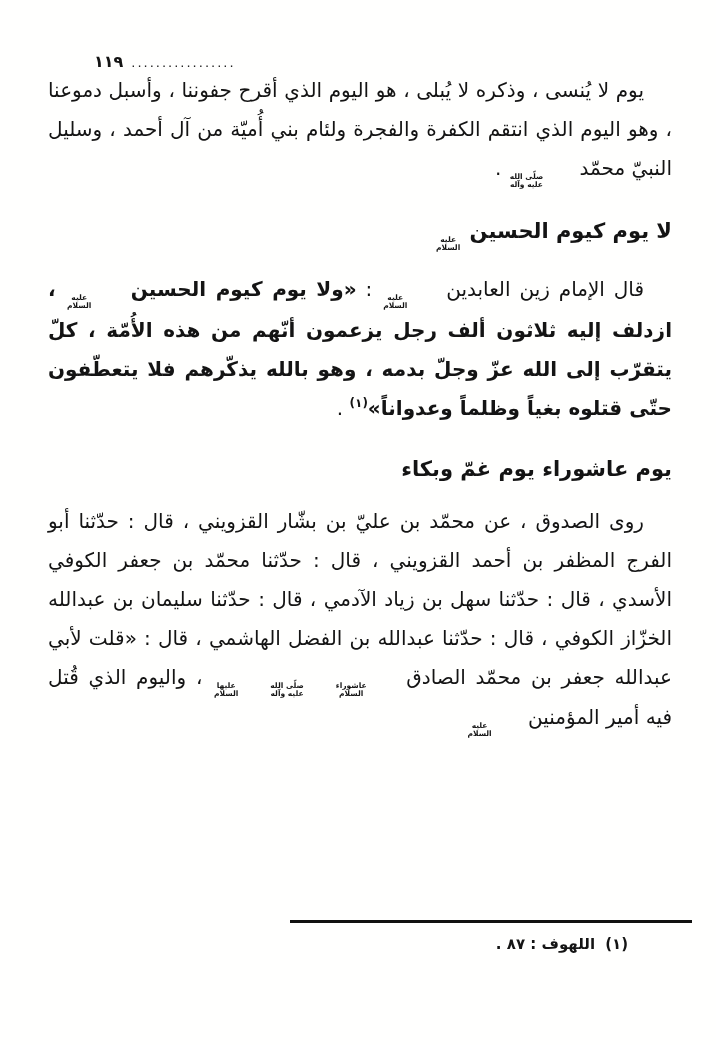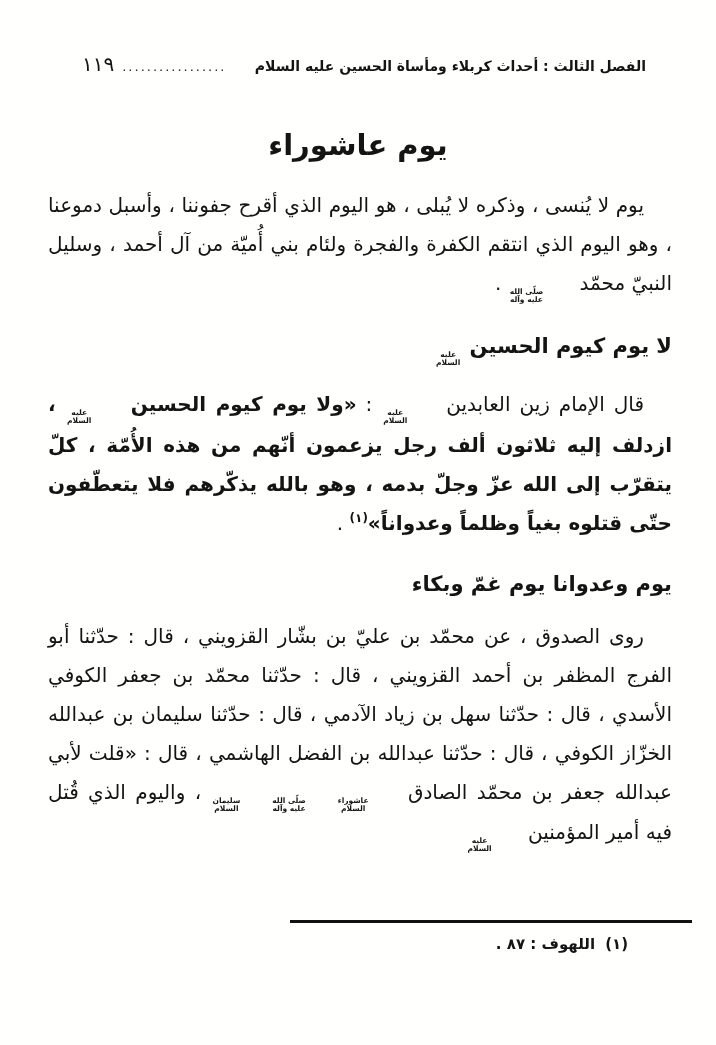--- a/index.html
+++ b/index.html
@@ -35,22 +35,23 @@
     font-weight: normal;
     font-size: 13px;
     letter-spacing: 2px;
     color: #222;
     text-align: left;
     direction: ltr;
     margin: 0 8px;
   }
   .page-number {
     flex: 0 0 auto;
-    font-size: 20px;
-    font-weight: normal;
+    font-size: 16px;
+    font-weight: bold;
+    margin-left: 12px;
   }
   
   .main-title {
     text-align: center;
     font-size: 29px;
     font-weight: bold;
     margin: 52px 0 24px 0;
   }
   
   .content {
@@ -110,52 +111,50 @@
     font-weight: bold;
     padding-right: 64px;
   }
 </style>
 </head>
 <body>
 
 <div class="page">
 
   <div class="running-header">
-    <span class="chapter">الفصل الثالث : أحداث كربلاء ومأساة الحسين عليه السلام</span>
     <span class="leader-dots">.................</span>
     <span class="page-number">١١٩</span>
   </div>
 
-  <h1 class="main-title">يوم عاشوراء</h1>
 
   <div class="content" id="content">
       <p class="para"><span>يوم لا يُنسى ، وذكره لا يُبلى ، هو اليوم الذي أقرح جفوننا ، وأسبل دموعنا ، وهو اليوم الذي انتقم الكفرة والفجرة ولئام بني أُميّة من آل أحمد ، وسليل النبيّ محمّد </span><span class="honorific" title="صلى الله عليه وآله">
           <span>صلّى الله</span>
           <span>عليه وآله</span>
         </span><span> .</span></p>
       <h2 class="section-heading"><span>لا يوم كيوم الحسين </span><span class="honorific" title="عليه السلام">
           <span>عليه</span>
           <span>السلام</span>
         </span></h2>
       <p class="para"><span>قال الإمام زين العابدين </span><span class="honorific" title="عليه السلام">
           <span>عليه</span>
           <span>السلام</span>
         </span><span> : </span><span class="bold">«ولا يوم كيوم الحسين </span><span class="honorific" title="عليه السلام">
           <span>عليه</span>
           <span>السلام</span>
         </span><span class="bold"> ، ازدلف إليه ثلاثون ألف رجل يزعمون أنّهم من هذه الأُمّة ، كلّ يتقرّب إلى الله عزّ وجلّ بدمه ، وهو بالله يذكّرهم فلا يتعطّفون حتّى قتلوه بغياً وظلماً وعدواناً»</span><sup class="fnref bold">(١)</sup><span> .</span></p>
-      <h2 class="section-heading"><span>يوم وعدوانا يوم غمّ وبكاء</span></h2>
+      <h2 class="section-heading"><span>يوم عاشوراء يوم غمّ وبكاء</span></h2>
       <p class="para"><span>روى الصدوق ، عن محمّد بن عليّ بن بشّار القزويني ، قال : حدّثنا أبو الفرج المظفر بن أحمد القزويني ، قال : حدّثنا محمّد بن جعفر الكوفي الأسدي ، قال : حدّثنا سهل بن زياد الآدمي ، قال : حدّثنا سليمان بن عبدالله الخزّاز الكوفي ، قال : حدّثنا عبدالله بن الفضل الهاشمي ، قال : «قلت لأبي عبدالله جعفر بن محمّد الصادق </span><span class="honorific" title="عليهما السلام">
           <span>عاشوراء</span>
           <span>السلام</span>
         </span><span class="honorific" title="صلى الله عليه وآله">
           <span>صلّى الله</span>
           <span>عليه وآله</span>
         </span><span class="honorific" title="عليها السلام">
-          <span>سليمان</span>
+          <span>عليها</span>
           <span>السلام</span>
         </span><span> ، واليوم الذي قُتل فيه أمير المؤمنين </span><span class="honorific" title="عليه السلام">
           <span>عليه</span>
           <span>السلام</span>
         </span></p>
     </div>
 
   <div class="footnote-area">
     <div class="footnote-rule"></div>
     <div class="footnote">

